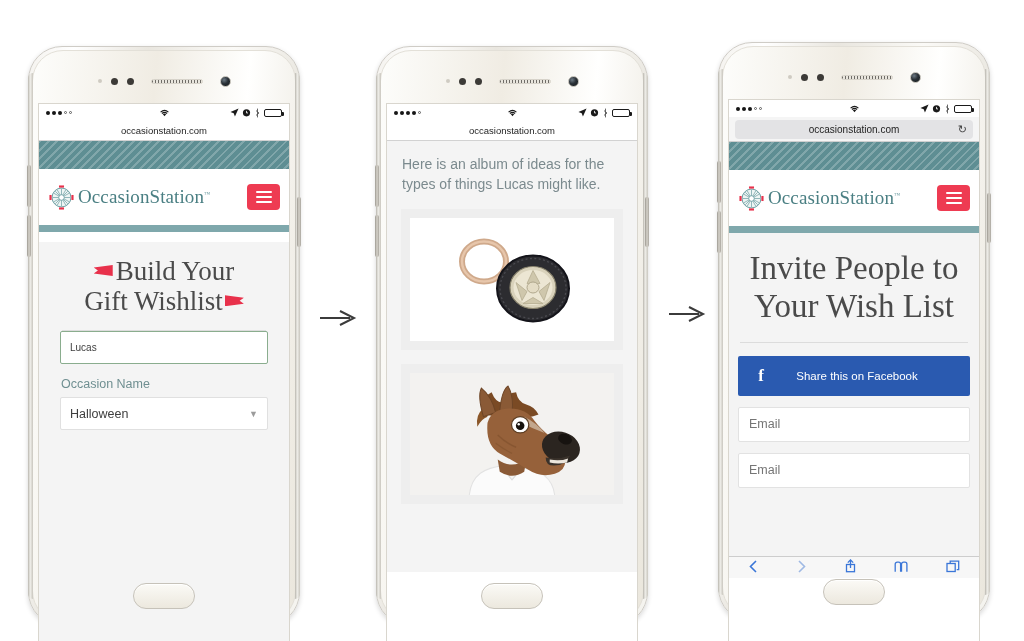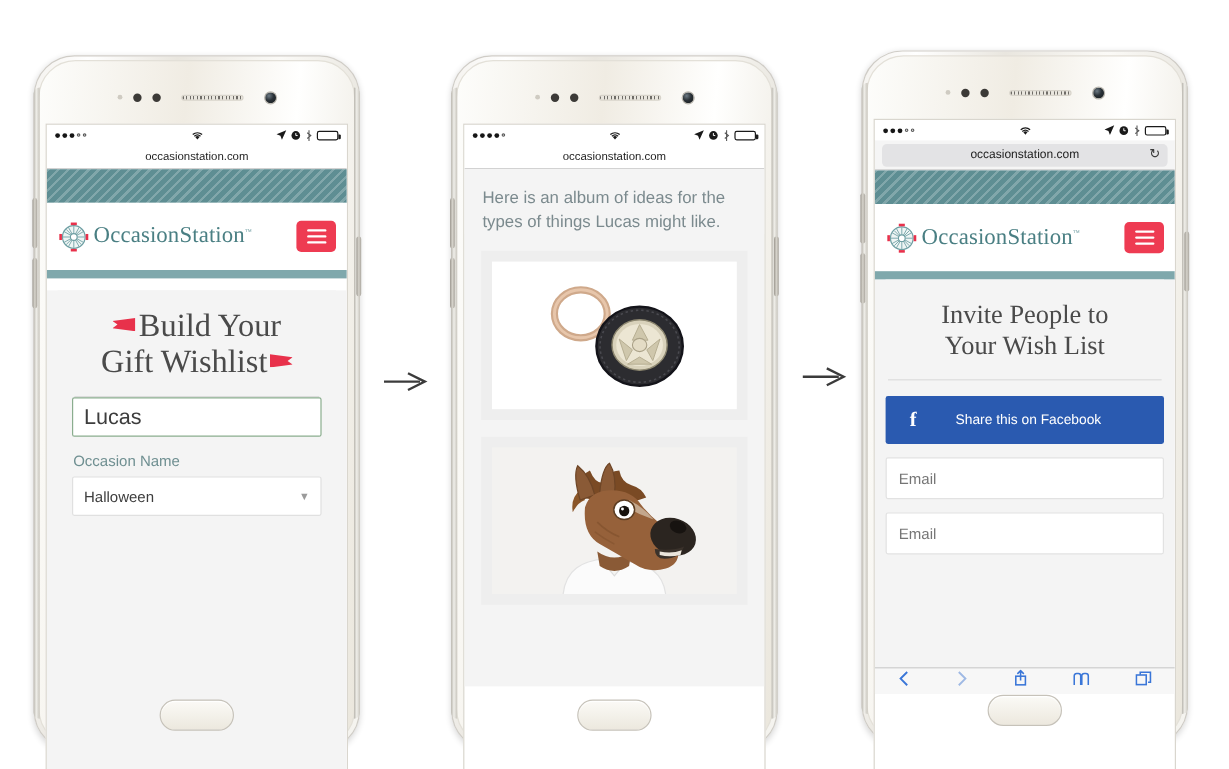--- a/index.html
+++ b/index.html
@@ -172,21 +172,21 @@
   .flag.left { margin-right: 3px; clip-path: polygon(0 22%, 100% 0, 100% 100%, 0 78%, 22% 50%); }
   .flag.right { margin-left: 2px; clip-path: polygon(0 0, 100% 22%, 78% 50%, 100% 78%, 0 100%); }
   .hr-soft { height: 1px; background: #dcdcdc; margin: 14px 2px 0; }
 
   .field-label {
     font-size: 12.5px; color: #6f8f91; margin: 13px 0 6px 1px;
   }
   .text-input {
     width: 100%; height: 33px; background: #ffffff;
     border: 1px solid #8aad8e; border-radius: 2px;
-    font-size: 18px; color: #3d3d3d; padding: 0 9px; outline: none;
+    font-size: 10px; color: #3d3d3d; padding: 0 9px; outline: none;
     font-family: "Liberation Sans", sans-serif;
   }
   .select-input {
     width: 100%; height: 33px; background: #ffffff;
     border: 1px solid #e0e0e0; border-radius: 2px;
     font-size: 12.5px; color: #3d3d3d; padding: 0 9px; outline: none;
     display: flex; align-items: center; justify-content: space-between;
     font-family: "Liberation Sans", sans-serif; cursor: pointer; text-align: right;
   }
   .caret { color: #9b9b9b; font-size: 9px; }
@@ -202,21 +202,21 @@
   .photo-inner {
     background: #ffffff; height: 123px; position: relative; overflow: hidden;
   }
 
   
   .keychain { position: absolute; left: 50%; top: 50%; transform: translate(-50%,-50%); }
 
   
   .invite-title {
     font-family: "Liberation Serif", serif;
-    font-size: 22px; line-height: 1.16; color: #4a4a4a;
+    font-size: 33px; line-height: 1.16; color: #4a4a4a;
     text-align: center; font-weight: 400; margin: 0; padding: 16px 6px 0;
   }
   .fb-btn {
     margin: 13px 12px 0; height: 40px; background: #2a5ab0;
     border-radius: 2px; display: flex; align-items: center;
     color: #ffffff; cursor: pointer; border: none; width: calc(100% - 24px);
   }
   .fb-f {
     width: 34px; text-align: center; font-family: "Liberation Serif", serif;
     font-weight: 700; font-size: 17px;

